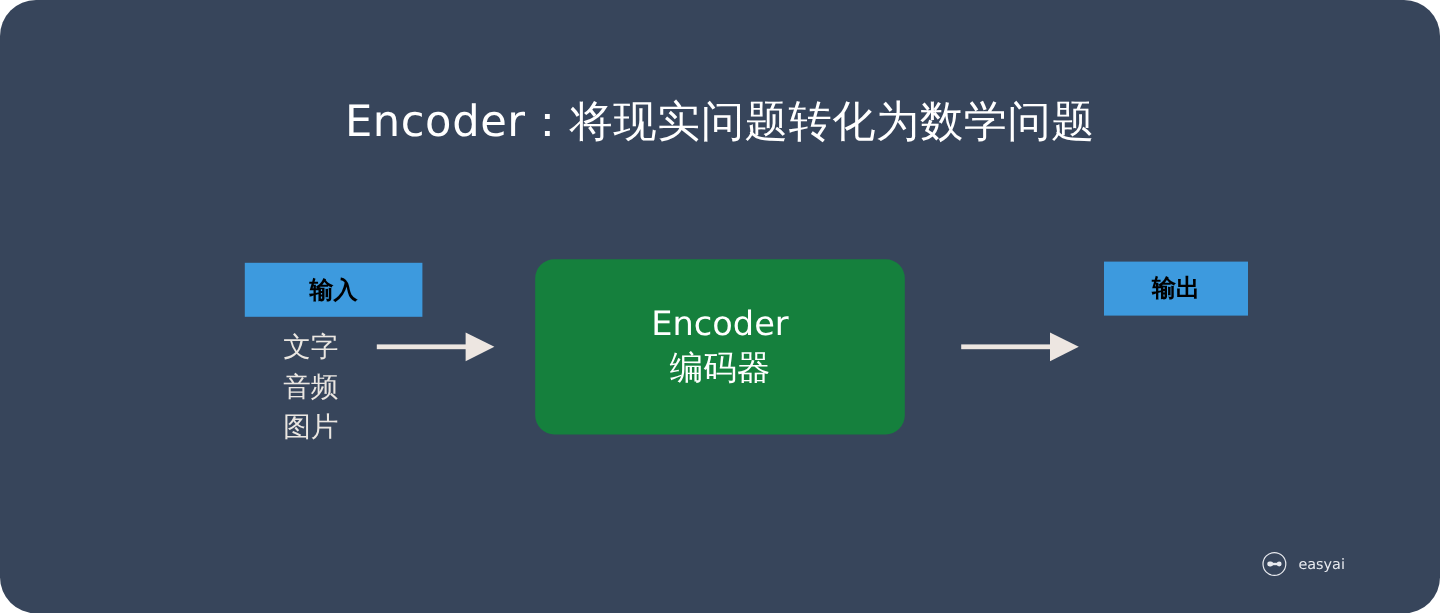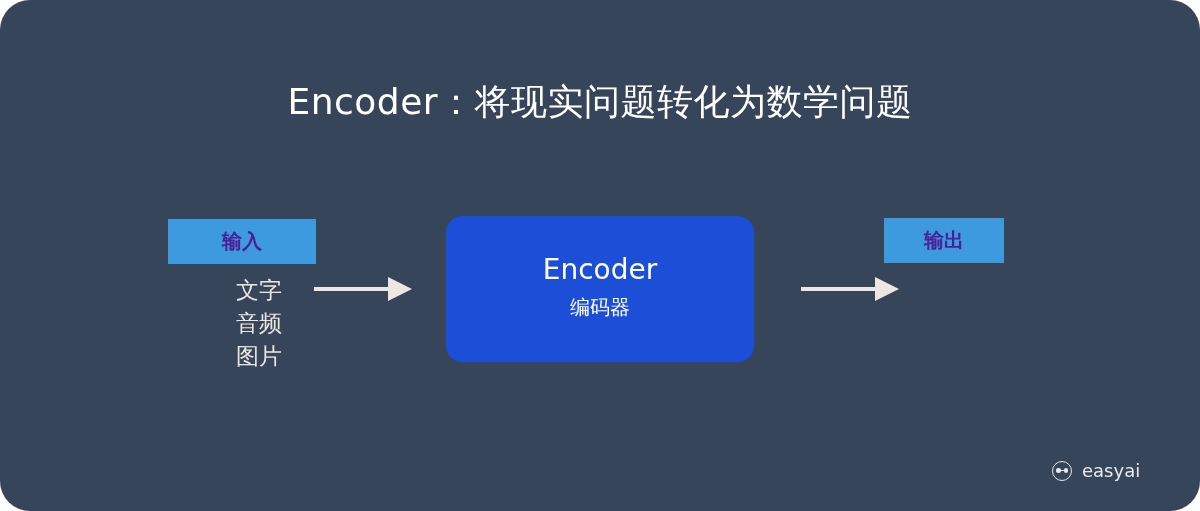--- a/index.html
+++ b/index.html
@@ -1,37 +1,37 @@
 <!DOCTYPE html>
 <html><head>
   <meta charset="utf-8">
   <style>
     html, body { margin: 0; padding: 0; background: #ffffff; }
     body { width: 1200px; height: 511px; overflow: hidden; position: relative; font-family: "DejaVu Sans", "Liberation Sans", sans-serif; }
     .canvas { position: absolute; left: 0; top: 0; width: 1200px; height: 511px; background: #37455b; border-radius: 30px; overflow: hidden; }
     .title { position: absolute; left: 0; width: 1200px; top: 78px; text-align: center; color: #ffffff; font-size: 36px; line-height: 48px; font-weight: normal; letter-spacing: 0.5px; }
-    .label-box { position: absolute; background: #3d9ade; color: #4c1d95; font-size: 20px; font-weight: bold; text-align: center; display: flex; align-items: center; justify-content: center; }
+    .label-box { position: absolute; background: #3d9ade; color: #000000; font-size: 20px; font-weight: bold; text-align: center; display: flex; align-items: center; justify-content: center; margin-left: 36px; }
     .in-box { left: 168px; top: 219px; width: 148px; height: 45px; }
     .out-box { left: 884px; top: 218px; width: 120px; height: 45px; }
     .items { position: absolute; color: #eae6e1; font-size: 23px; line-height: 33px; text-align: right; }
     .in-items { left: 200px; top: 274px; width: 82px; }
     .out-items { left: 920px; top: 274px; width: 82px; }
     .arrow { position: absolute; height: 24px; }
     .arrow .shaft { position: absolute; left: 0; top: 10px; height: 4px; background: #ede6e1; }
     .arrow .head { position: absolute; top: 0; width: 0; height: 0; border-top: 12px solid transparent; border-bottom: 12px solid transparent; border-left: 24px solid #ede6e1; }
     .arrow-in { left: 314px; top: 277px; width: 98px; }
     .arrow-in .shaft { width: 76px; }
     .arrow-in .head { left: 74px; }
     .arrow-out { left: 801px; top: 277px; width: 98px; }
     .arrow-out .shaft { width: 76px; }
     .arrow-out .head { left: 74px; }
-    .encoder { position: absolute; left: 446px; top: 216px; width: 308px; height: 146px; background: #1d4ed8; border-radius: 16px; display: flex; flex-direction: column; align-items: center; justify-content: center; color: #ffffff; }
+    .encoder { position: absolute; left: 446px; top: 216px; width: 308px; height: 146px; background: #15803d; border-radius: 16px; display: flex; flex-direction: column; align-items: center; justify-content: center; color: #ffffff; }
     .encoder .en { font-size: 28px; line-height: 36px; }
-    .encoder .cn { font-size: 20px; line-height: 38px; }
-    .brand { position: absolute; left: 1052px; top: 460px; display: flex; align-items: center; color: #e7e9ee; font-size: 18px; }
+    .encoder .cn { font-size: 28px; line-height: 38px; }
+    .brand { position: absolute; left: 1052px; top: 460px; display: flex; align-items: center; color: #e7e9ee; font-size: 12px; }
     .brand .logo { width: 20px; height: 20px; border: 1.5px solid #e7e9ee; border-radius: 50%; position: relative; margin-right: 10px; box-sizing: border-box; }
     .brand .logo .bar { position: absolute; left: 4px; right: 4px; top: 8px; height: 1.5px; background: #e7e9ee; }
     .brand .logo .dot { position: absolute; top: 6.5px; width: 4.5px; height: 4.5px; border-radius: 50%; background: #e7e9ee; }
     .brand .logo .dl { left: 3px; }
     .brand .logo .dr { right: 3px; }
   </style>
 </head>
 <body>
 
 <div class="canvas">

